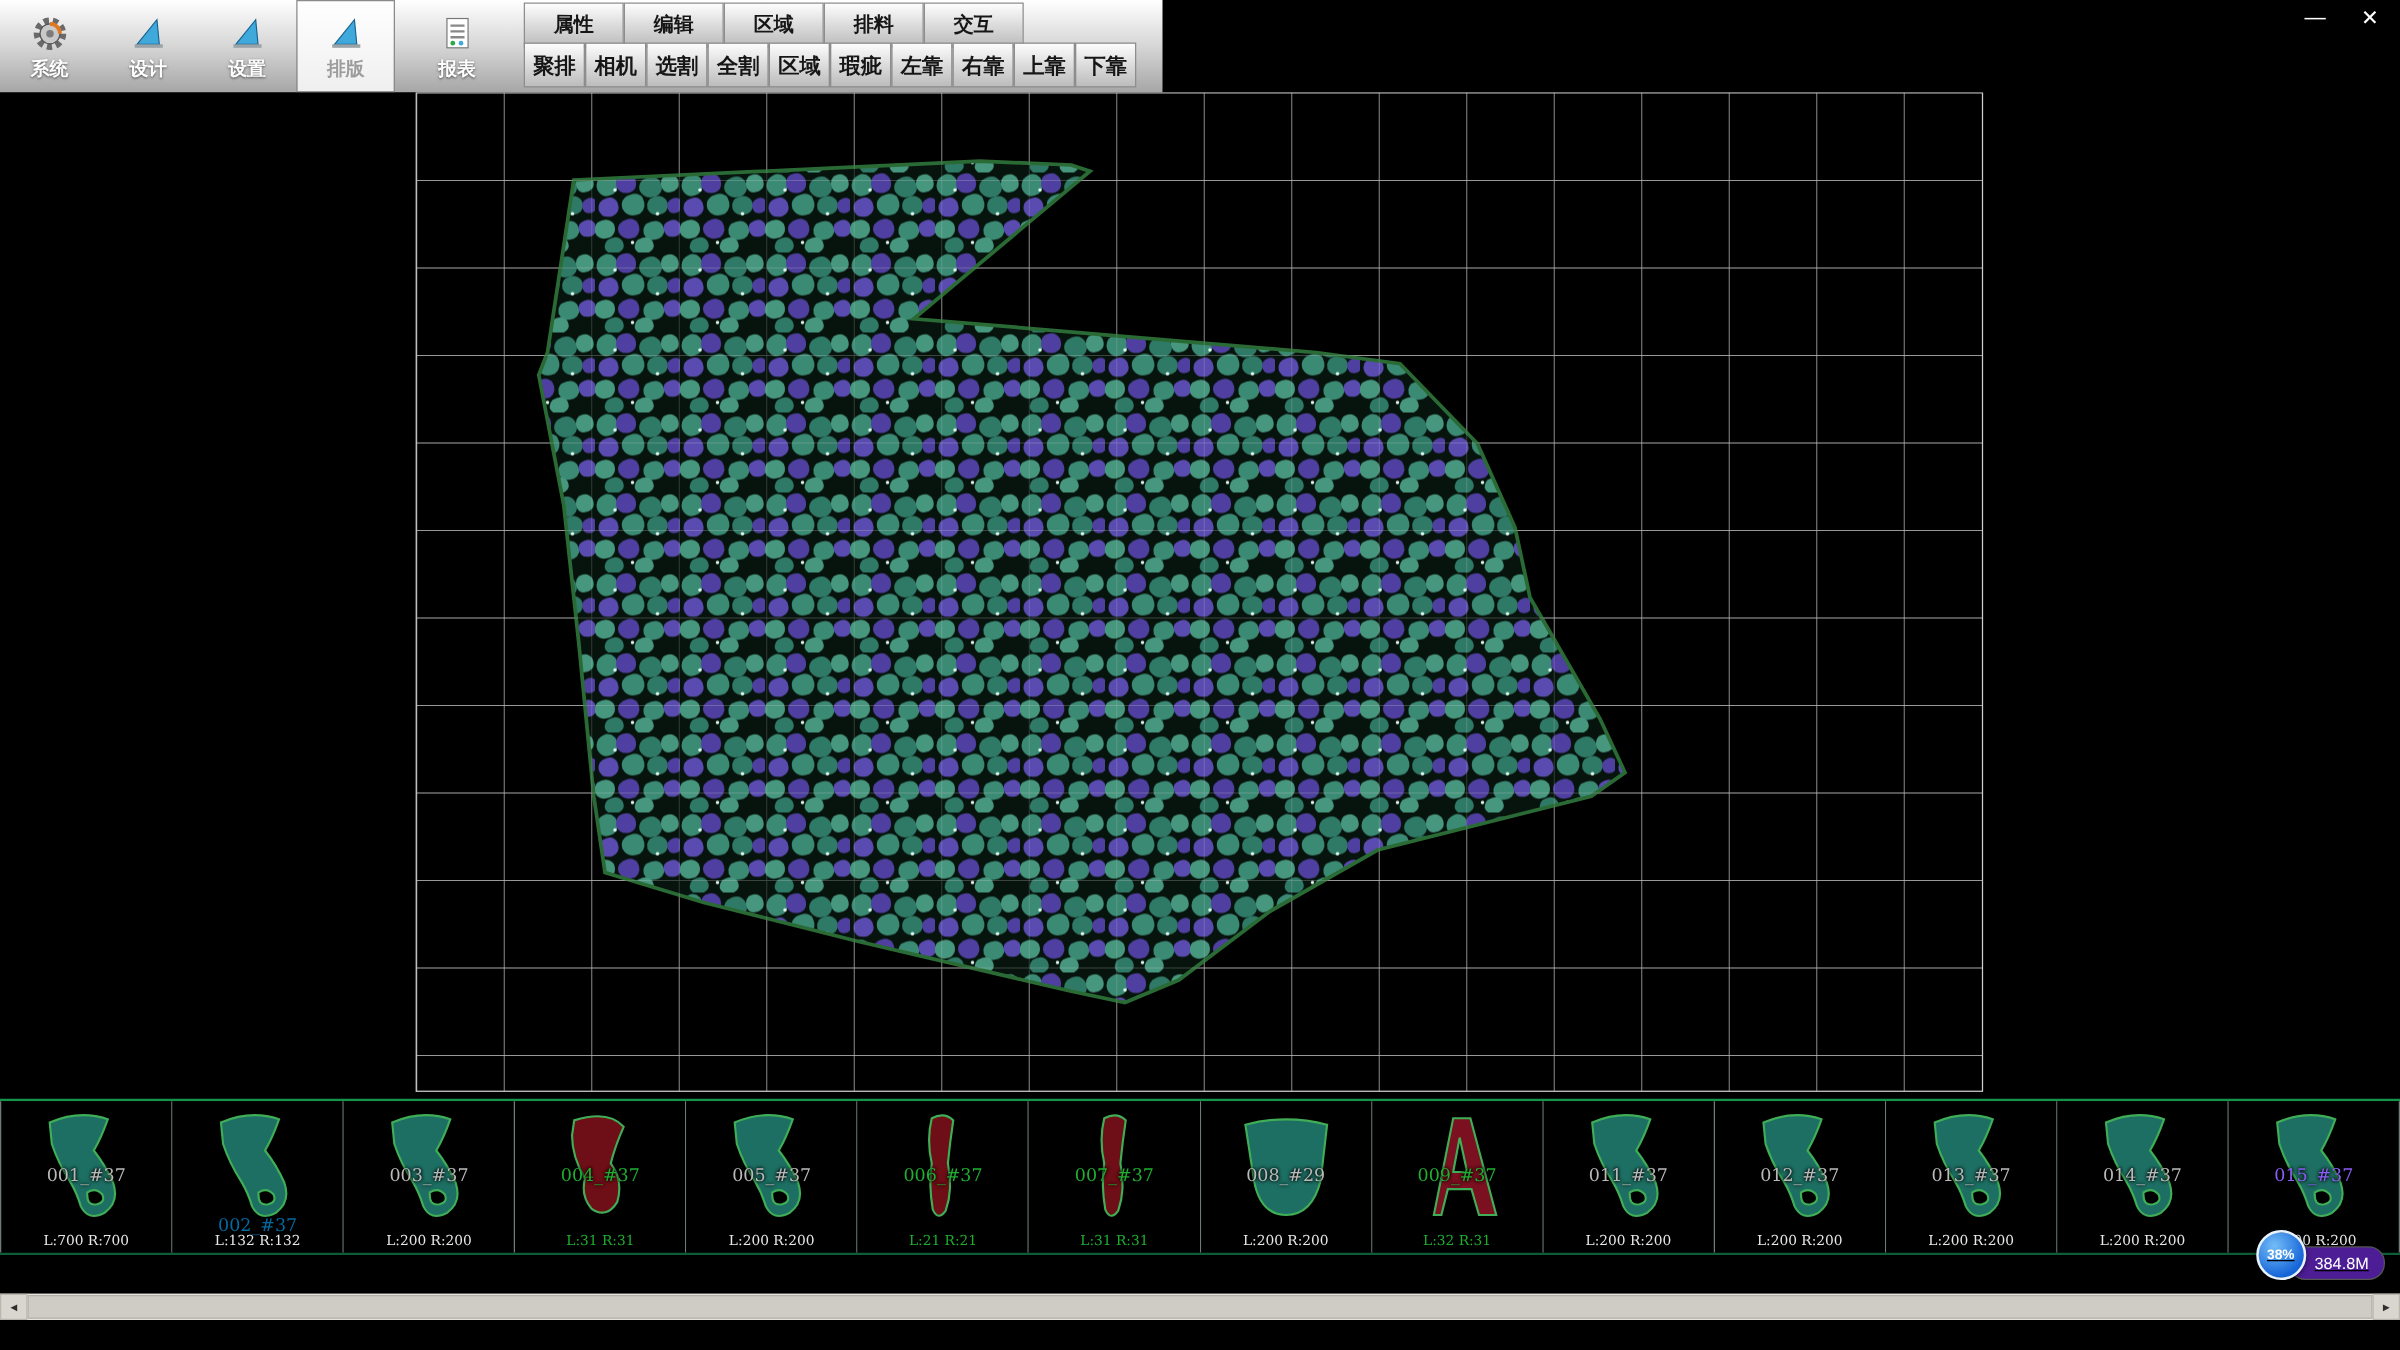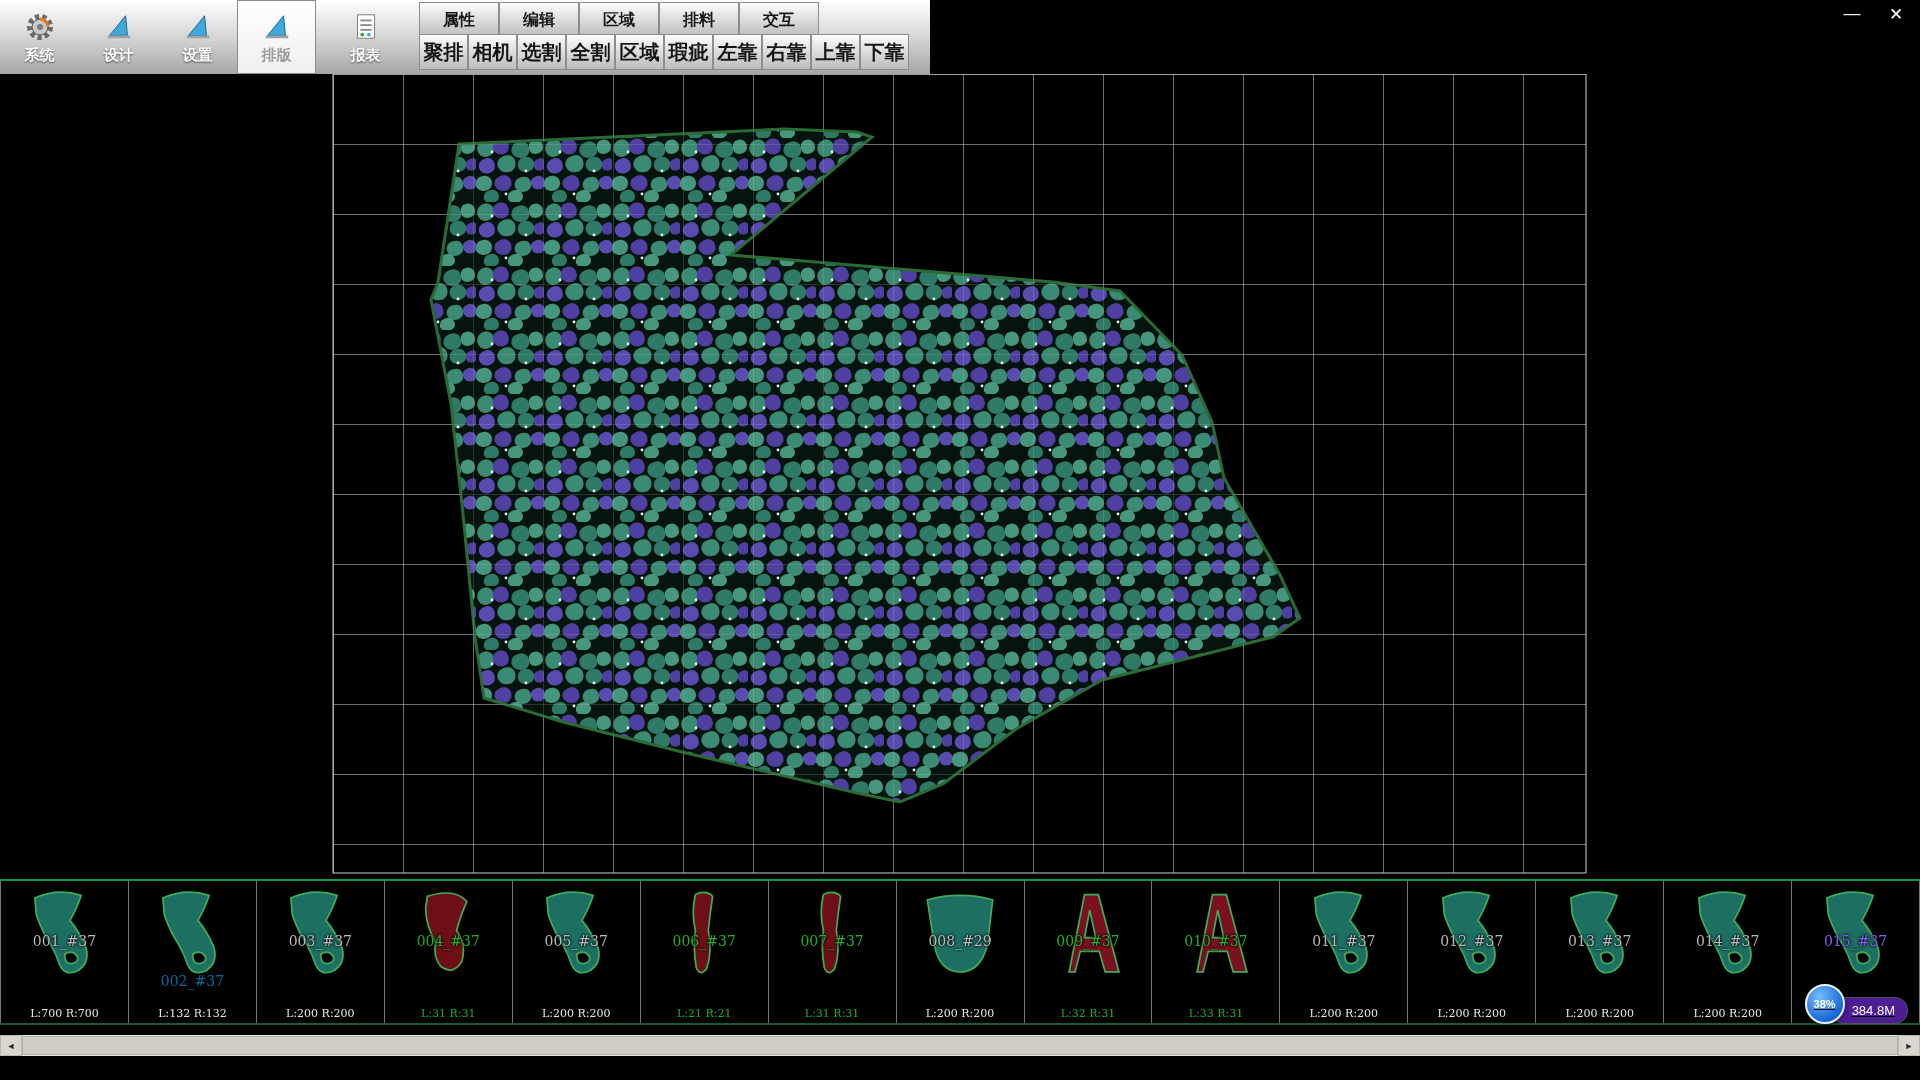--- a/index.html
+++ b/index.html
@@ -22,31 +22,31 @@
   .app-btn.report { margin-left:10px; }
 
   .menu-area { display:flex; flex-direction:column; margin-left:14px; padding-top:2px; }
   .menu-row { display:flex; }
   .menu-row.top { height:32px; }
   .menu-row.bottom { height:37px; }
   .menu-btn { font-family:inherit; font-size:16px; font-weight:bold; color:#161616;
     background:linear-gradient(180deg,#fdfdfd,#dcdcdc 50%,#bcbcbc);
     border:1px solid #8d8d8d; cursor:pointer; }
   .menu-btn.top { width:80px; height:36px; }
-  .menu-btn.bottom { width:49px; height:36px; font-size:20px; }
+  .menu-btn.bottom { width:49px; height:36px; font-size:17px; }
 
   .win-controls { position:absolute; top:4px; right:12px; display:flex; gap:20px; }
   .win-controls span { color:#fff; font-size:17px; width:24px; text-align:center; cursor:pointer; }
 
   
   .canvas { position:absolute; top:74px; left:0; width:1920px; height:805px; background:#000; }
   .canvas svg { position:absolute; left:0; top:0; }
 
   
-  .thumb-strip { position:absolute; top:879px; left:0; width:1920px; height:146px; background:#000;
+  .thumb-strip { position:absolute; top:879px; left:0; width:1920px; height:125px; background:#000;
     display:flex; border-top:2px solid #16944b; border-bottom:2px solid #0e5c38; }
   .thumb { flex:1 1 0; position:relative; border-right:1px solid #6f7b79; overflow:hidden; cursor:pointer; background:#000; }
   .thumb:first-child { border-left:1px solid #6f7b79; }
   .thumb-shape { position:absolute; left:50%; top:4px; transform:translateX(-50%); width:86px; height:100px; }
   .thumb-name { position:absolute; width:100%; text-align:center; top:52px; font-size:14px;
     font-family:"DejaVu Serif", serif; color:#b9b9b9; text-shadow:0 0 3px #000, 0 0 3px #000; }
   .thumb-lr { position:absolute; width:100%; text-align:center; bottom:3px; font-size:11px;
     font-family:"DejaVu Serif", serif; color:#e6e6e6; text-shadow:0 0 3px #000; }
 
   
@@ -274,27 +274,20 @@
     </div>
       <div class="thumb">
       <svg class="thumb-shape" viewBox="0 0 100 110">
         <use x="0" y="0" width="100" height="110" href="#shape-red-A" fill="#7a1020"></use>
       </svg>
       <div class="thumb-name" style="color: rgb(31, 174, 48);">009_#37</div>
       <div class="thumb-lr" style="color: rgb(31, 174, 48);">L:32 R:31</div>
     </div>
       <div class="thumb">
       <svg class="thumb-shape" viewBox="0 0 100 110">
-        <use x="0" y="0" width="100" height="110" href="#shape-red-A" fill="#7a1020"></use>
-      </svg>
-      <div class="thumb-name" style="color: rgb(31, 174, 48);">010_#37</div>
-      <div class="thumb-lr" style="color: rgb(31, 174, 48);">L:33 R:31</div>
-    </div>
-      <div class="thumb">
-      <svg class="thumb-shape" viewBox="0 0 100 110">
         <use x="0" y="0" width="100" height="110" href="#shape-hide" fill="#1d6f63"></use>
       </svg>
       <div class="thumb-name" style="color: rgb(185, 185, 185);">011_#37</div>
       <div class="thumb-lr" style="color: rgb(232, 232, 232);">L:200 R:200</div>
     </div>
       <div class="thumb">
       <svg class="thumb-shape" viewBox="0 0 100 110">
         <use x="0" y="0" width="100" height="110" href="#shape-hide" fill="#1d6f63"></use>
       </svg>
       <div class="thumb-name" style="color: rgb(185, 185, 185);">012_#37</div>

